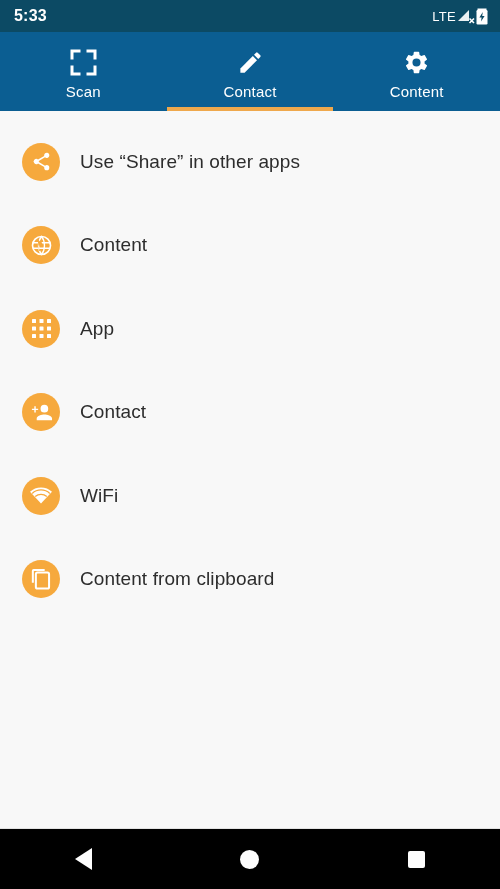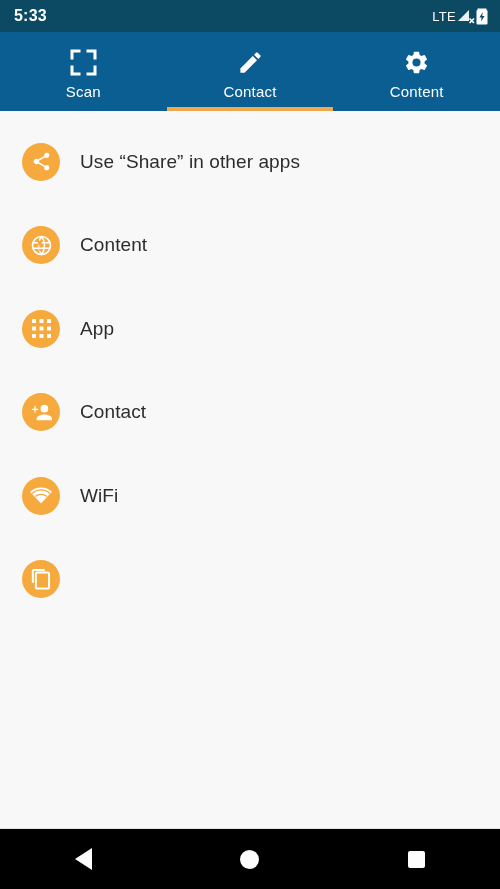--- a/index.html
+++ b/index.html
@@ -287,20 +287,21 @@
     </div>
 
 
     <div class="row">
       <div class="row-icon">
         <svg width="22" height="22" viewBox="0 0 24 24">
           <path d="M16 1H4a2 2 0 0 0-2 2v13h2.2V3.2H16V1z" fill="#ffffff"></path>
           <rect x="6.4" y="5" width="14.4" height="17.4" rx="1.8" fill="none" stroke="#ffffff" stroke-width="2.2"></rect>
         </svg>
       </div>
+      <div class="row-label">Content from clipboard</div>
     </div>
 
   </div>
 
   <div class="nav-bar">
     <div class="nav-btn">
         <div class="nav-back"></div>
       </div>
     <div class="nav-btn">
         <div class="nav-home"></div>

